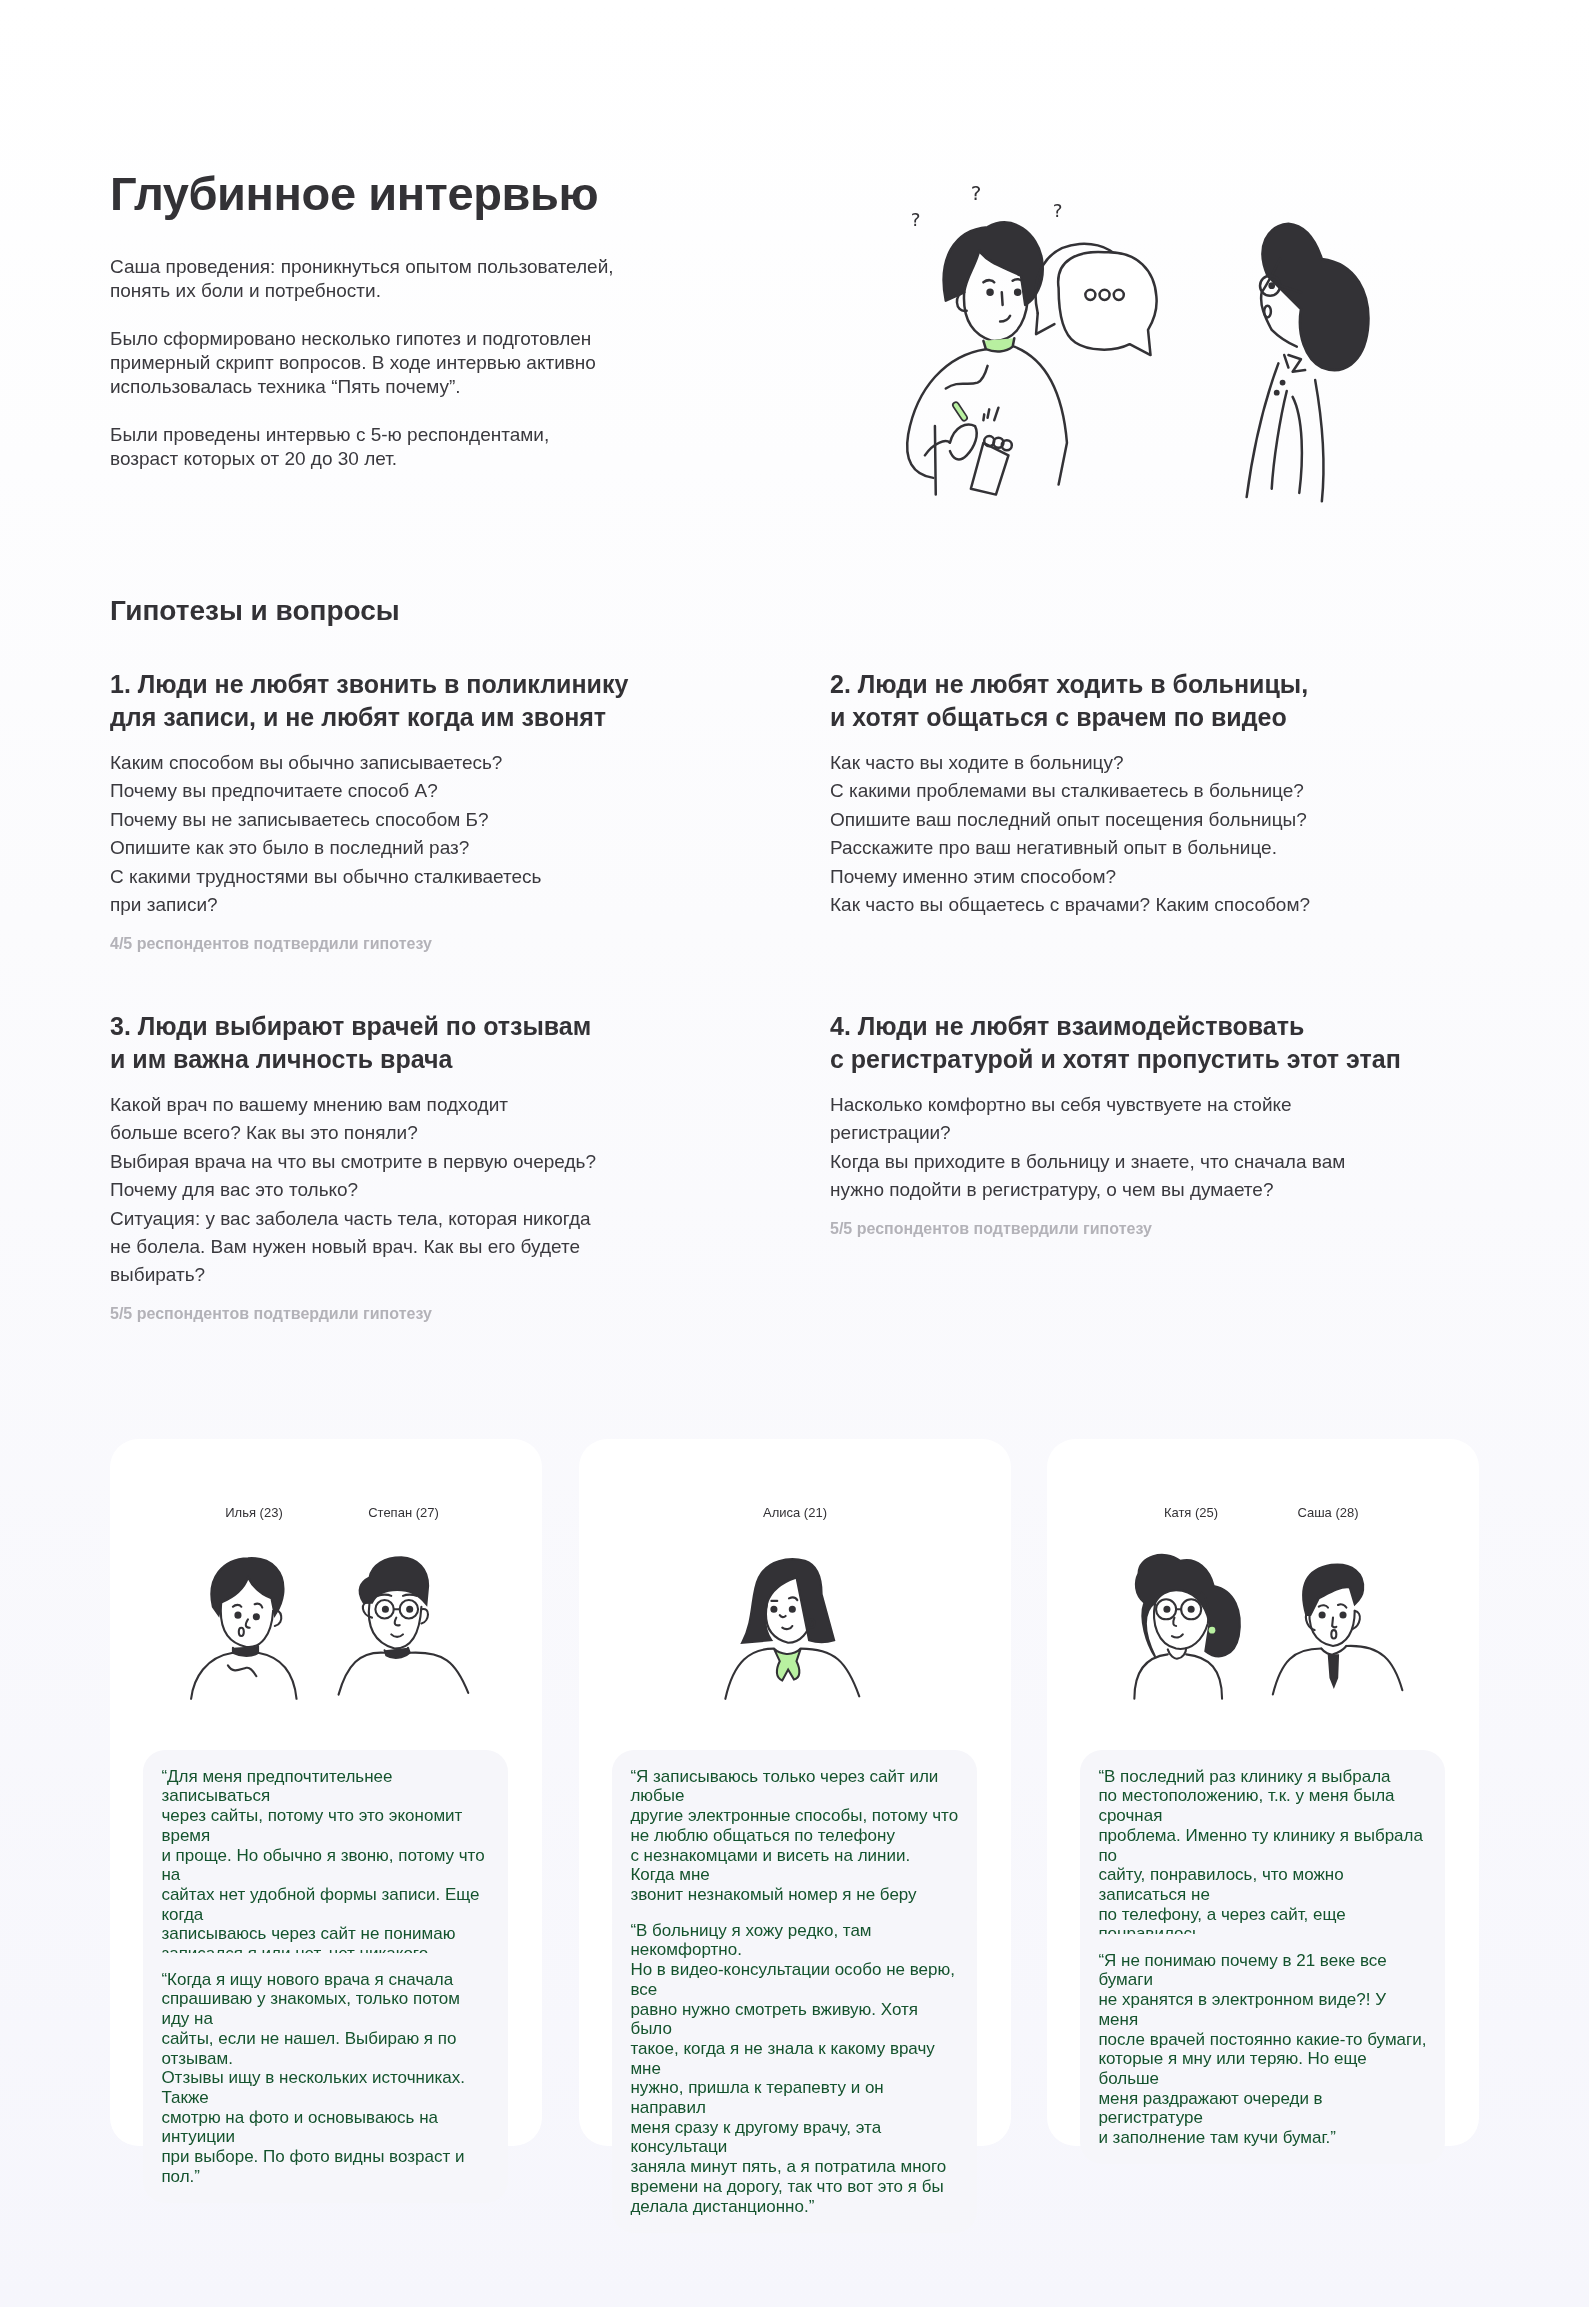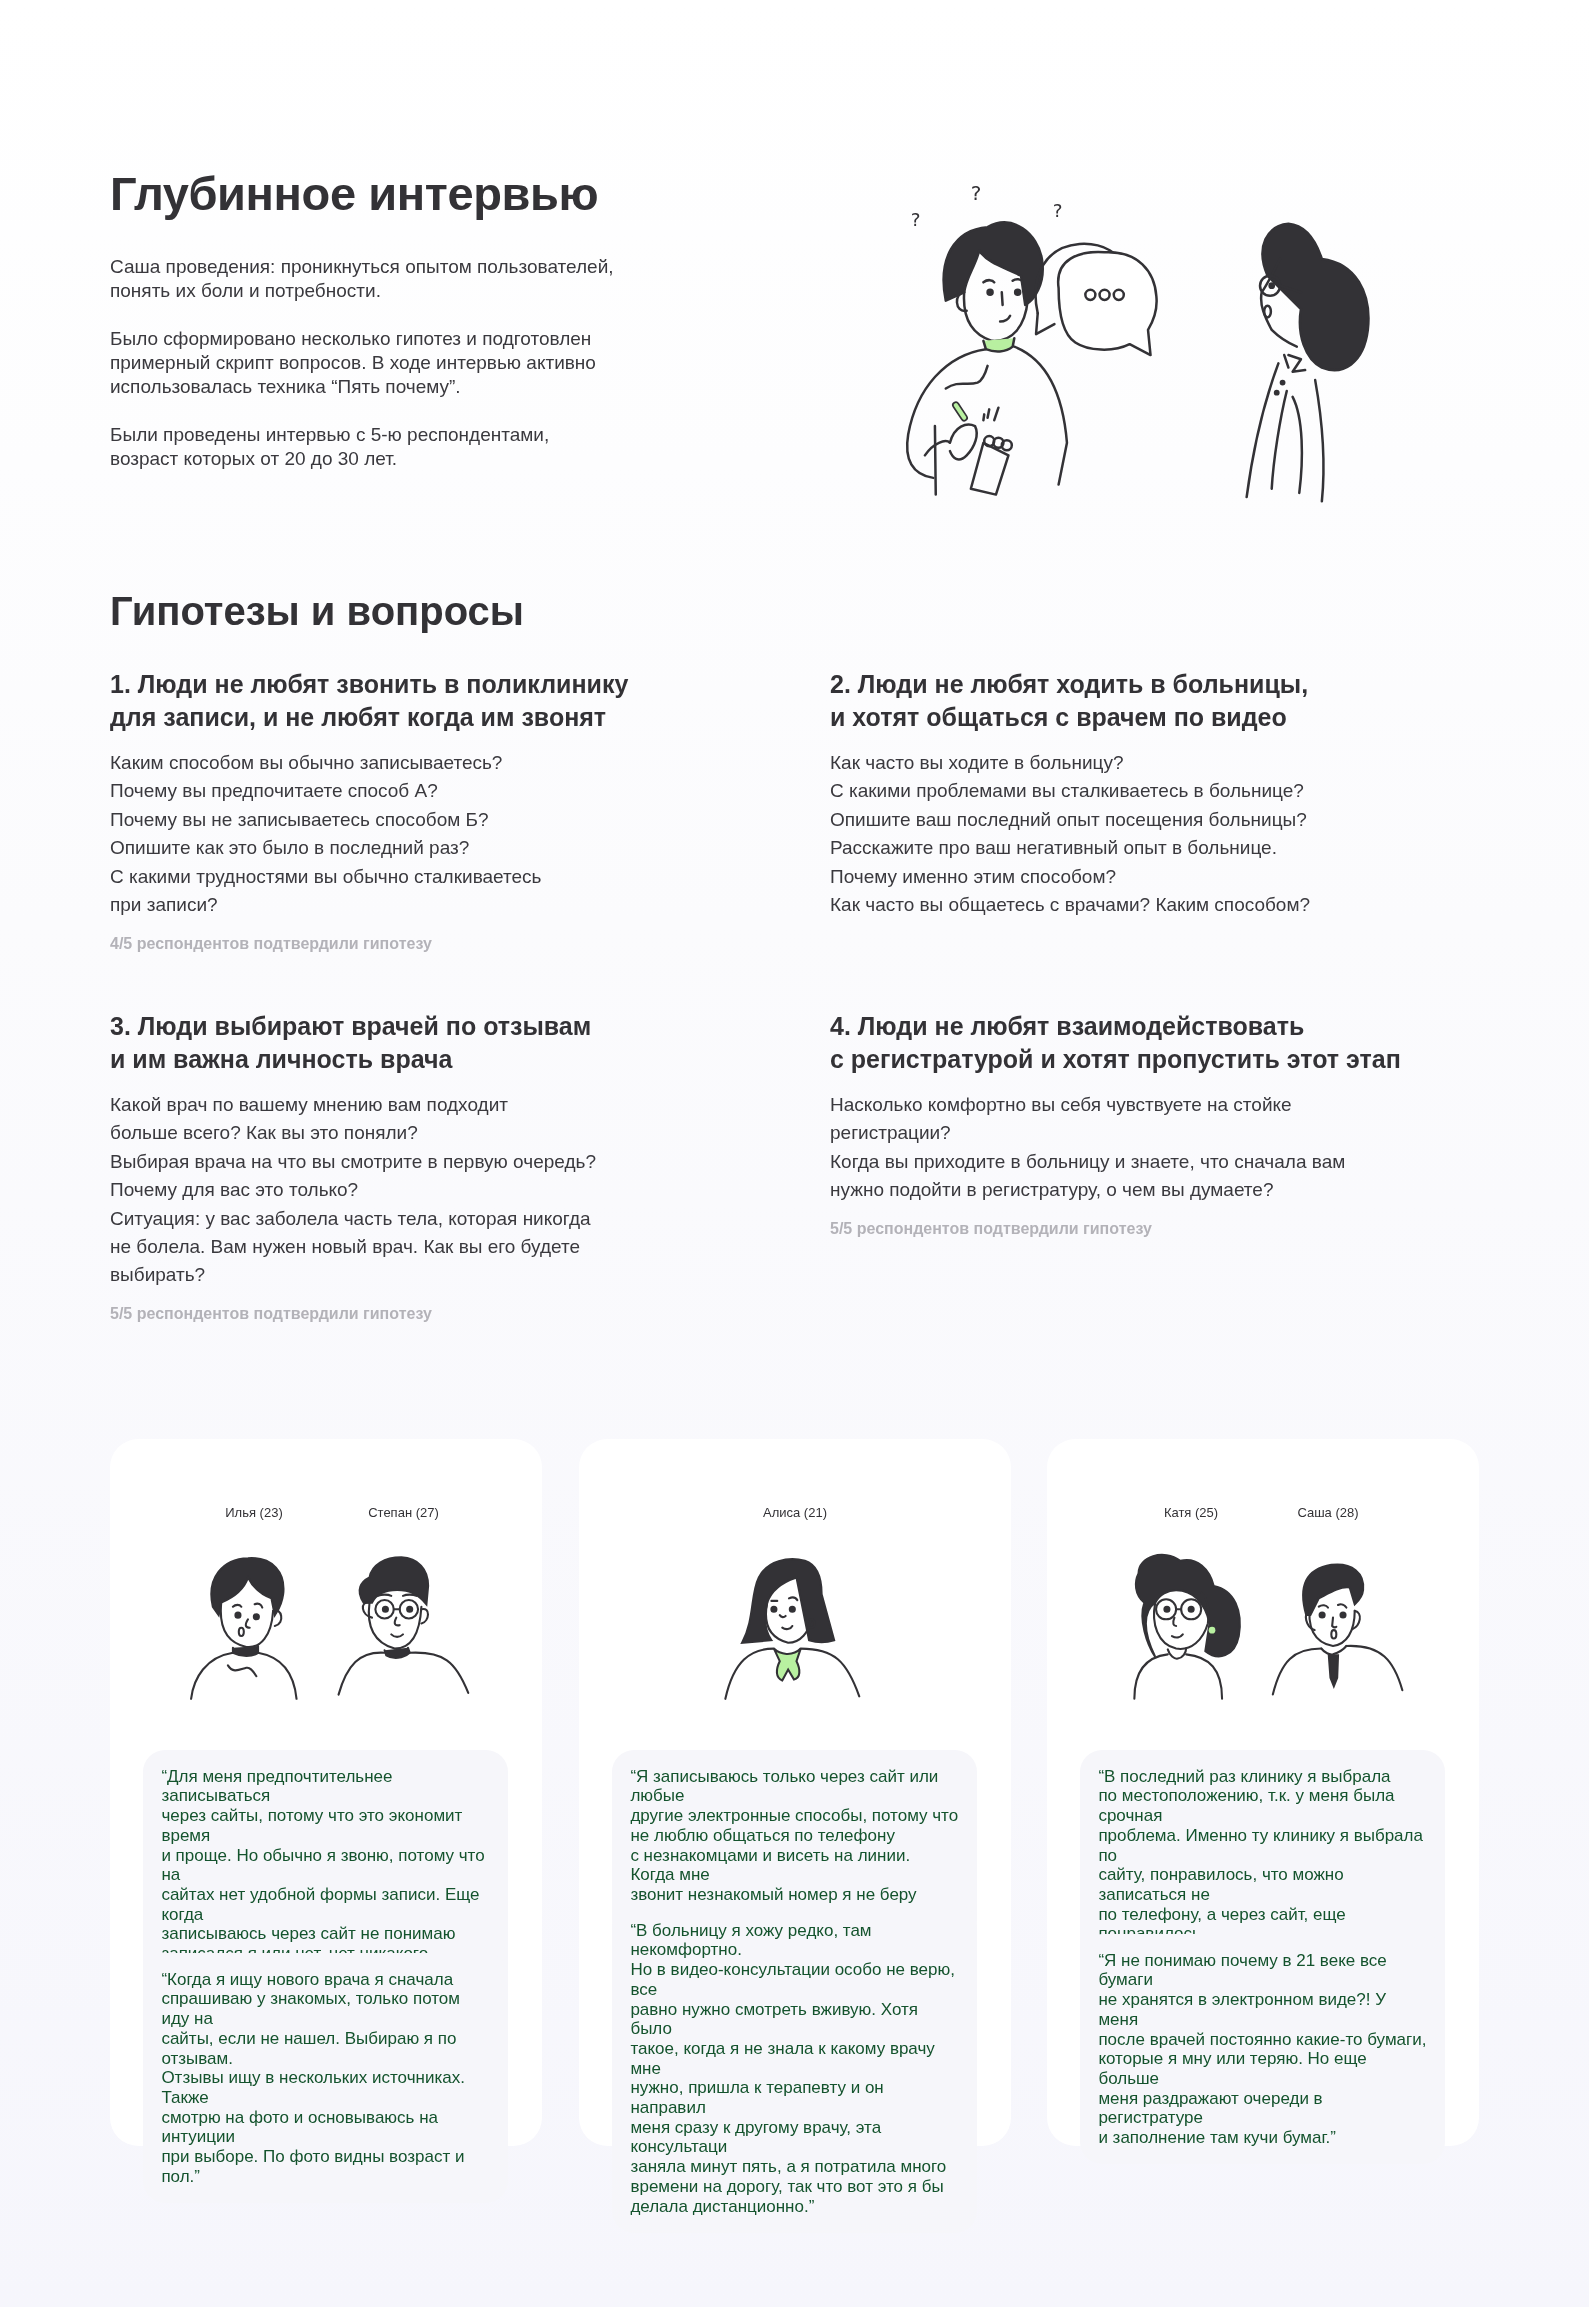--- a/index.html
+++ b/index.html
@@ -27,21 +27,21 @@
     font-size: 19px; line-height: 24px; color: #3a393e;
     margin-bottom: 24px;
     white-space: pre-line;
   }
 
   .hero-ill { left: 887px; top: 167px; width: 619px; height: 351px; }
 
   
   .h2 {
     left: 110px; top: 586px;
-    font-size: 40px; font-weight: 700; color: #333236; line-height: 50px;
+    font-size: 28px; font-weight: 700; color: #333236; line-height: 50px;
   }
   .hyp { width: 686px; }
   .hyp-title {
     font-size: 25px; font-weight: 700; line-height: 33px; color: #333236;
     white-space: pre-line;
     margin-bottom: 15px;
   }
   .hyp-q {
     font-size: 19px; line-height: 28.4px; color: #3a393e;
   }

